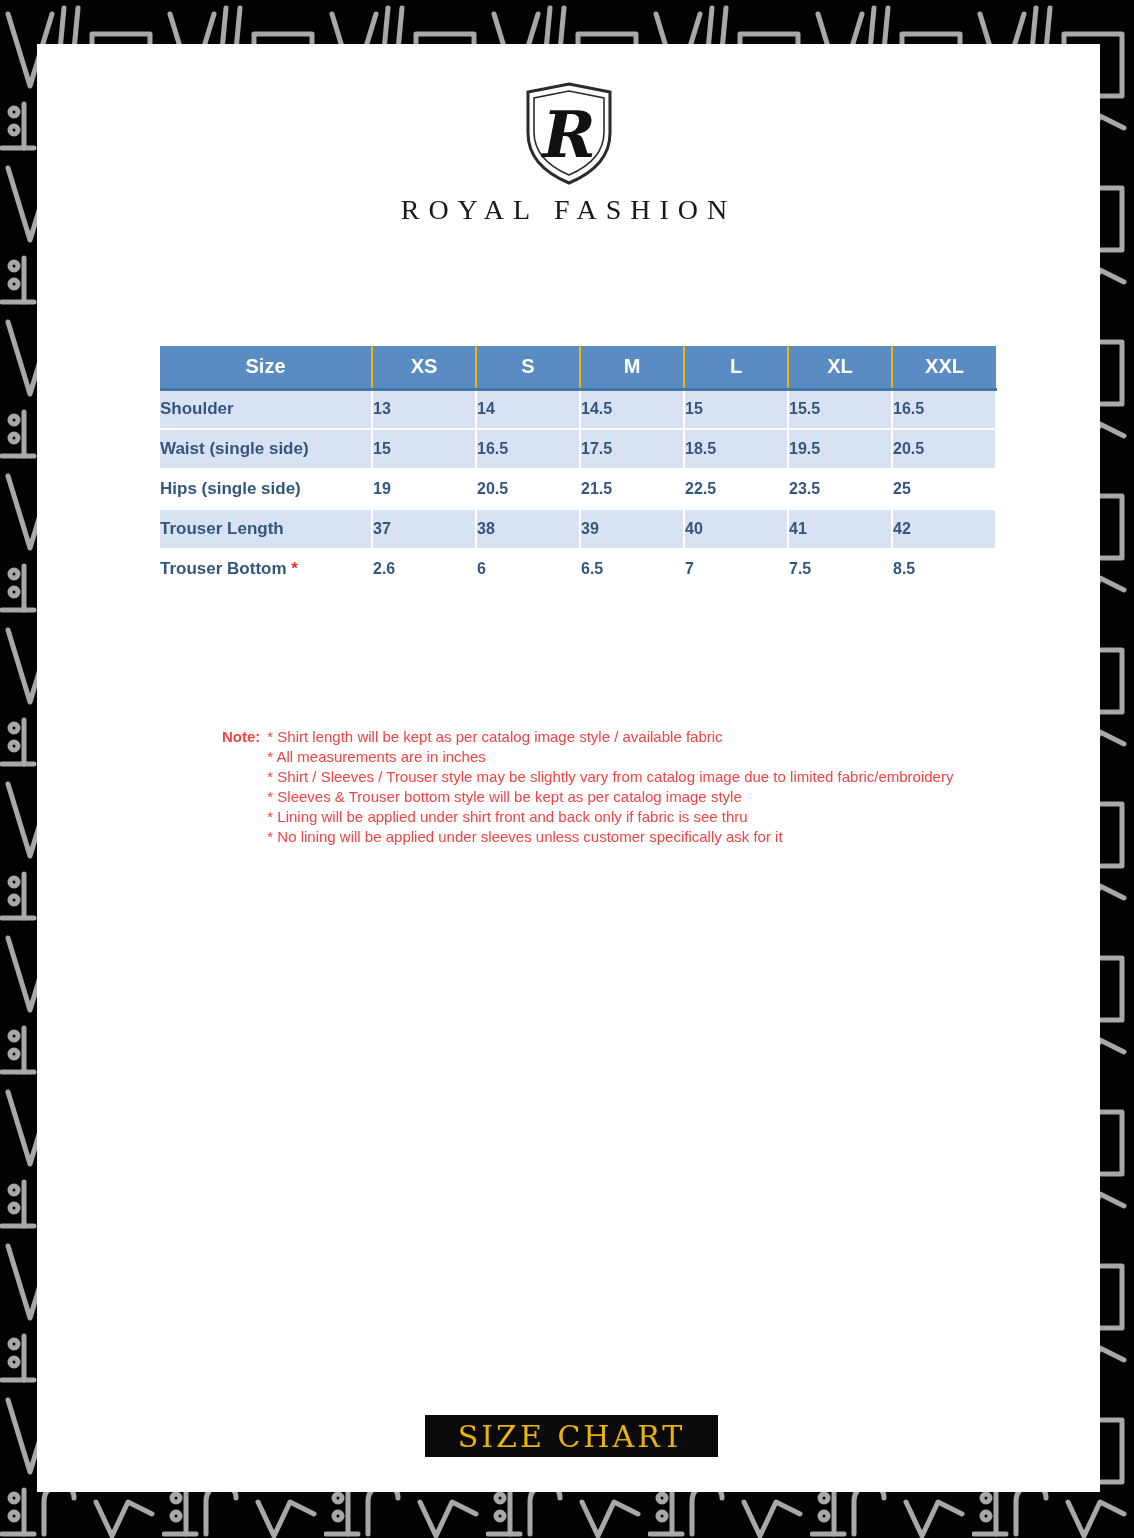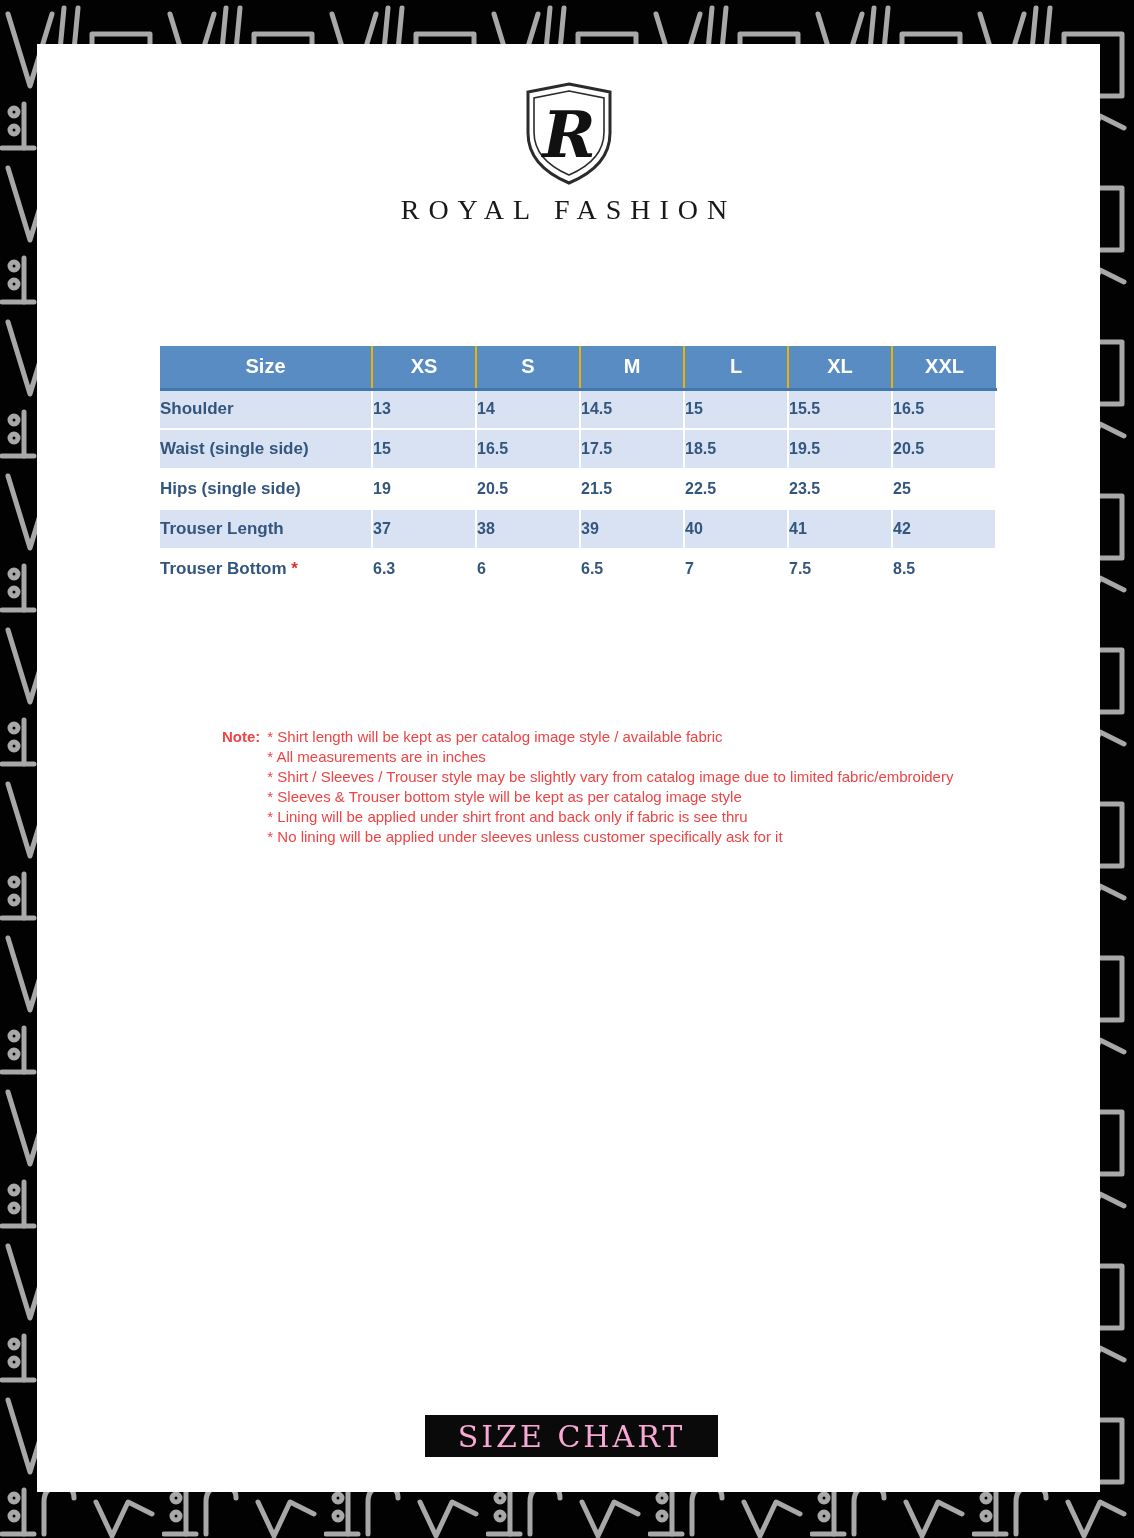--- a/index.html
+++ b/index.html
@@ -86,21 +86,21 @@
     font-size: 15px;
     line-height: 20px;
   }
   .note-label { font-weight: bold; margin-right: 7px; white-space: nowrap; }
   .note-line { white-space: nowrap; }
   
   .footer-banner {
     position: absolute; left: 388px; top: 1371px;
     width: 293px; height: 42px;
     background: #0a0a0a;
-    color: #f9a8d4;
+    color: #eab308;
     font-family: "DejaVu Serif", serif;
     font-size: 30px;
     letter-spacing: 3px;
     display: flex; align-items: center; justify-content: center;
   }
 </style>
 </head>
 <body>
 
 <svg class="border-art" width="1134" height="1538" xmlns="http://www.w3.org/2000/svg">
@@ -190,21 +190,21 @@
             <td class="label-cell">Trouser Length</td>
             <td>37</td>
             <td>38</td>
             <td>39</td>
             <td>40</td>
             <td>41</td>
             <td>42</td>
           </tr>
           <tr>
             <td class="label-cell">Trouser Bottom<span class="red-star"> *</span></td>
-            <td>6.3</td>
+            <td>2.6</td>
             <td>6</td>
             <td>6.5</td>
             <td>7</td>
             <td>7.5</td>
             <td>8.5</td>
           </tr>
         </tbody>
     </table>
   </div>
 

